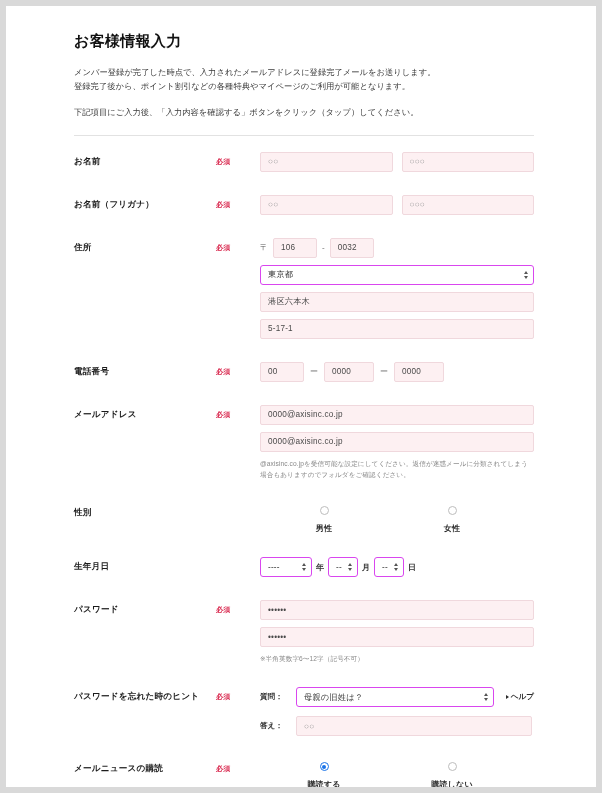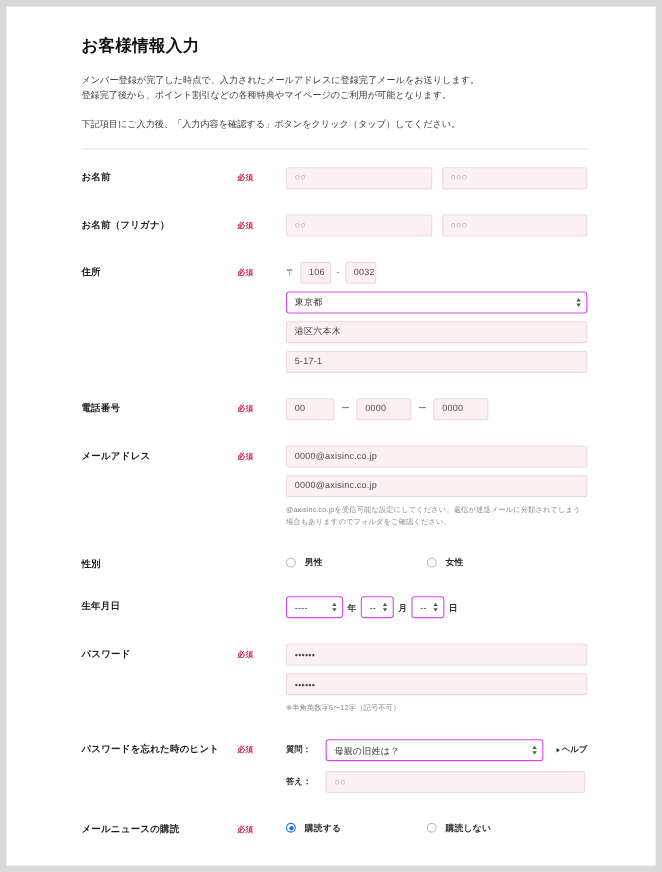--- a/index.html
+++ b/index.html
@@ -90,21 +90,21 @@
     padding: 0 7px;
     letter-spacing: .2px;
   }
   .inp.ph { color: #9b9b9b; }
   .pair { display: flex; gap: 9px; }
   .pair .inp { flex: 1; }
   .stack > .inp + .inp { margin-top: 7px; }
 
   .zipline { display: flex; align-items: center; gap: 5px; }
   .zipmark { font-size: 8px; color: #555; }
-  .inp.zip { width: 28px; justify-content: flex-start; }
+  .inp.zip { width: 44px; justify-content: flex-start; }
   .dash { font-size: 8px; color: #666; }
 
   .telline { display: flex; align-items: center; gap: 6px; }
   .inp.tel1 { width: 44px; }
   .inp.tel2 { width: 50px; }
 
   
   .sel {
     background: #ffffff;
     border: 1px solid #d946ef;
@@ -139,20 +139,21 @@
   .dob { display: flex; align-items: center; gap: 4px; }
   .sel.y { width: 52px; }
   .sel.m, .sel.d { width: 30px; }
   .dob .unit { font-size: 8px; color: #333; font-weight: bold; }
 
   
   .radios { display: flex; align-items: center; padding-top: 3px; }
   .radio {
     display: flex; align-items: center; gap: 8px;
     width: 128px;
+    flex-direction: column;
   }
   .dot {
     width: 9px; height: 9px; border-radius: 50%;
     border: 1px solid #bdbdbd; background: #fff;
     flex: none; position: relative;
   }
   .dot.on { border-color: #1a73e8; }
   .dot.on::after {
     content: ""; position: absolute;
     left: 1.5px; top: 1.5px;

